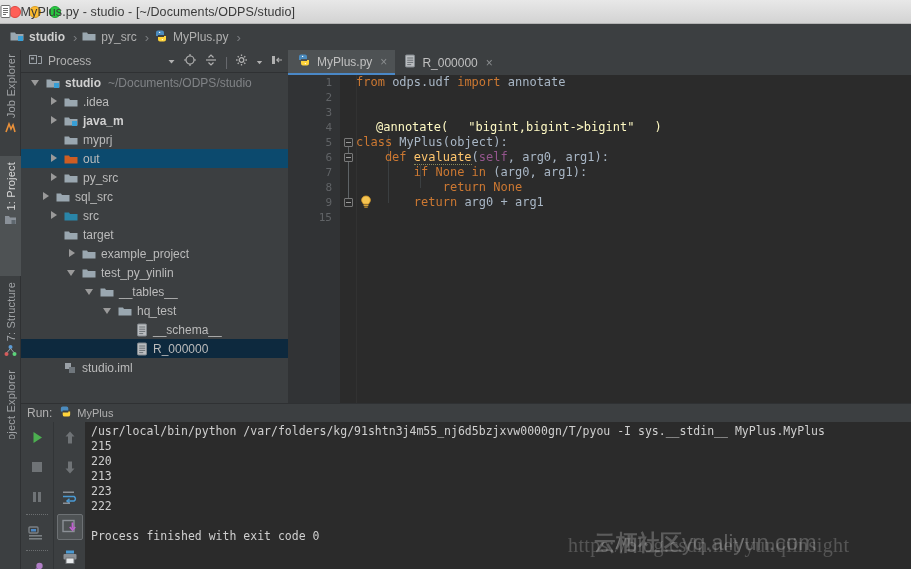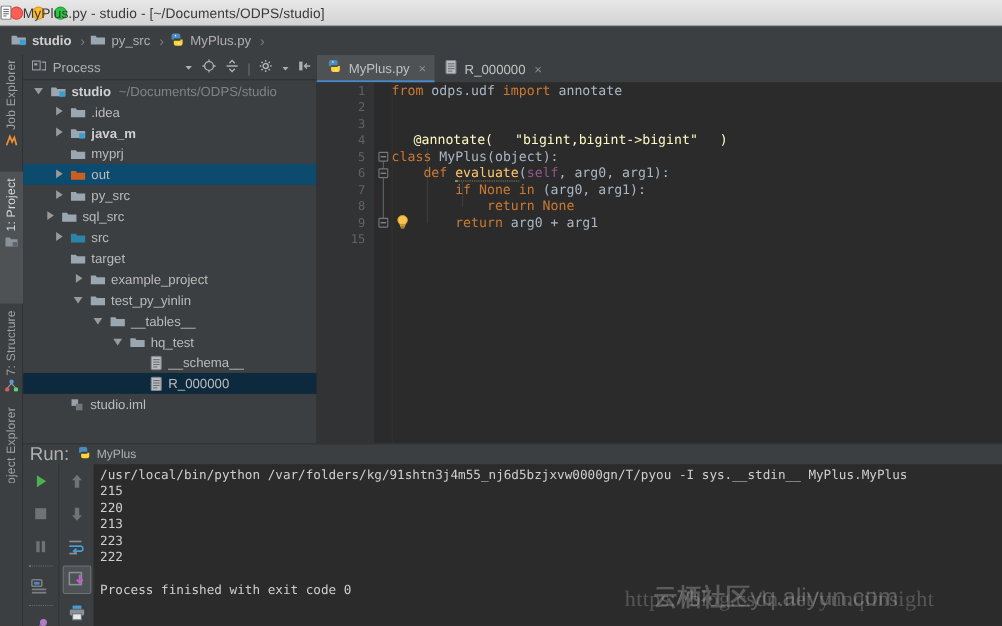--- a/index.html
+++ b/index.html
@@ -314,21 +314,21 @@
     position: absolute;
     left: 21px; top: 403px;
     width: 890px; height: 19px;
     background: #3c3f41;
     display: flex;
     align-items: center;
     padding-left: 6px;
     box-sizing: border-box;
     border-top: 1px solid #2f3133;
   }
-  .run-header .rh-label { color: #b0b0b0; font-size: 17px; }
+  .run-header .rh-label { color: #b0b0b0; font-size: 12px; }
   .run-header .rh-cfg { color: #b0b0b0; font-size: 11px; margin-left: 5px; }
 
   .run-toolbar {
     position: absolute;
     left: 21px; top: 422px;
     width: 32px; height: 147px;
     background: #3c3f41;
   }
   .run-toolbar2 {
     position: absolute;

